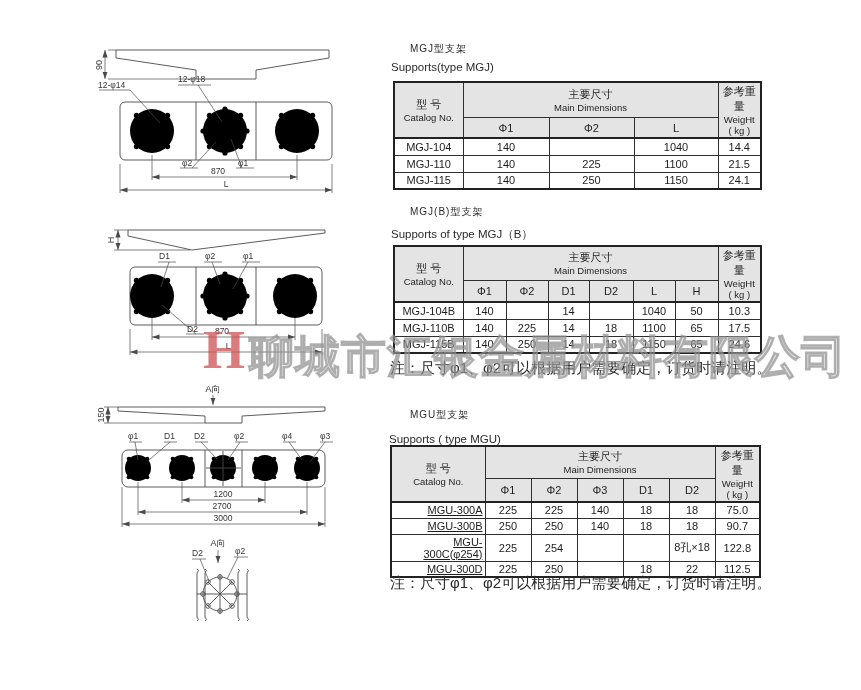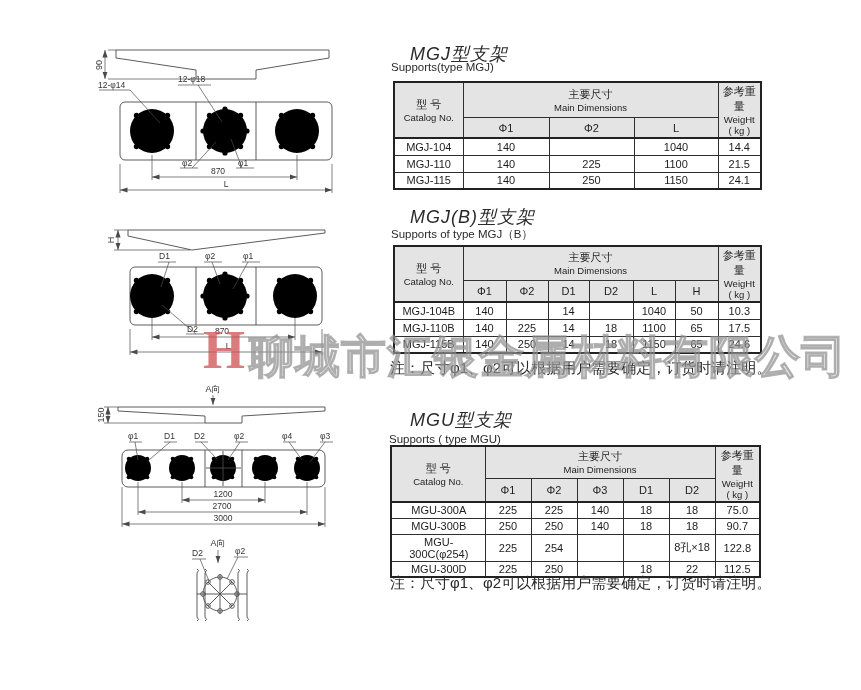--- a/index.html
+++ b/index.html
@@ -2,32 +2,32 @@
 <html><head>
 <meta charset="utf-8">
 <style>
   * { margin:0; padding:0; box-sizing:border-box; }
   html,body { background:#fff; }
   .page {
     position:relative; width:861px; height:690px; background:#ffffff;
     font-family:"Liberation Sans","DejaVu Sans",sans-serif; color:#222; overflow:hidden;
   }
   
-  .tzh { position:absolute; font-size:18px; color:#2a2a2a; letter-spacing:1px;font-style:italic; }
+  .tzh { position:absolute; font-size:10px; color:#2a2a2a; letter-spacing:1px; }
   .ten { position:absolute; font-size:11.5px; color:#2a2a2a; }
   
   table.spec { position:absolute; border-collapse:collapse; table-layout:fixed; font-size:11px; color:#1d1d1d; background:#fff; }
   table.spec th, table.spec td { border:1px solid #2e2e2e; text-align:center; vertical-align:middle; padding:1px 2px; }
   table.spec { border:2px solid #222; }
   table.spec thead th { background:#e4e4e4; font-weight:normal; }
   table.spec thead { border-bottom:2px solid #222; }
   table.spec .en { font-size:9.5px; }
   table.spec td { height:17px; }
   table.t3 td { height:16px; }
-  table.t3 td.cat { text-align:center; padding-left:3px; }
+  table.t3 td.cat { text-align:right; padding-left:3px;text-decoration:underline; }
   
   .note { position:absolute; font-size:15px; color:#2a2a2a; white-space:nowrap; }
   
   svg.draw { position:absolute; overflow:visible; }
   svg.draw * { vector-effect:non-scaling-stroke; }
   svg.draw line, svg.draw path, svg.draw circle, svg.draw rect, svg.draw polyline { stroke:#4a4a4a; fill:none; stroke-width:0.9; }
   svg.draw .dim line, svg.draw .dim path { stroke-width:0.7; }
   svg.draw text { fill:#333; stroke:none; font-size:8.5px; font-family:"Liberation Sans","DejaVu Sans",sans-serif; }
   svg.draw text.big { font-size:9px; }
   

